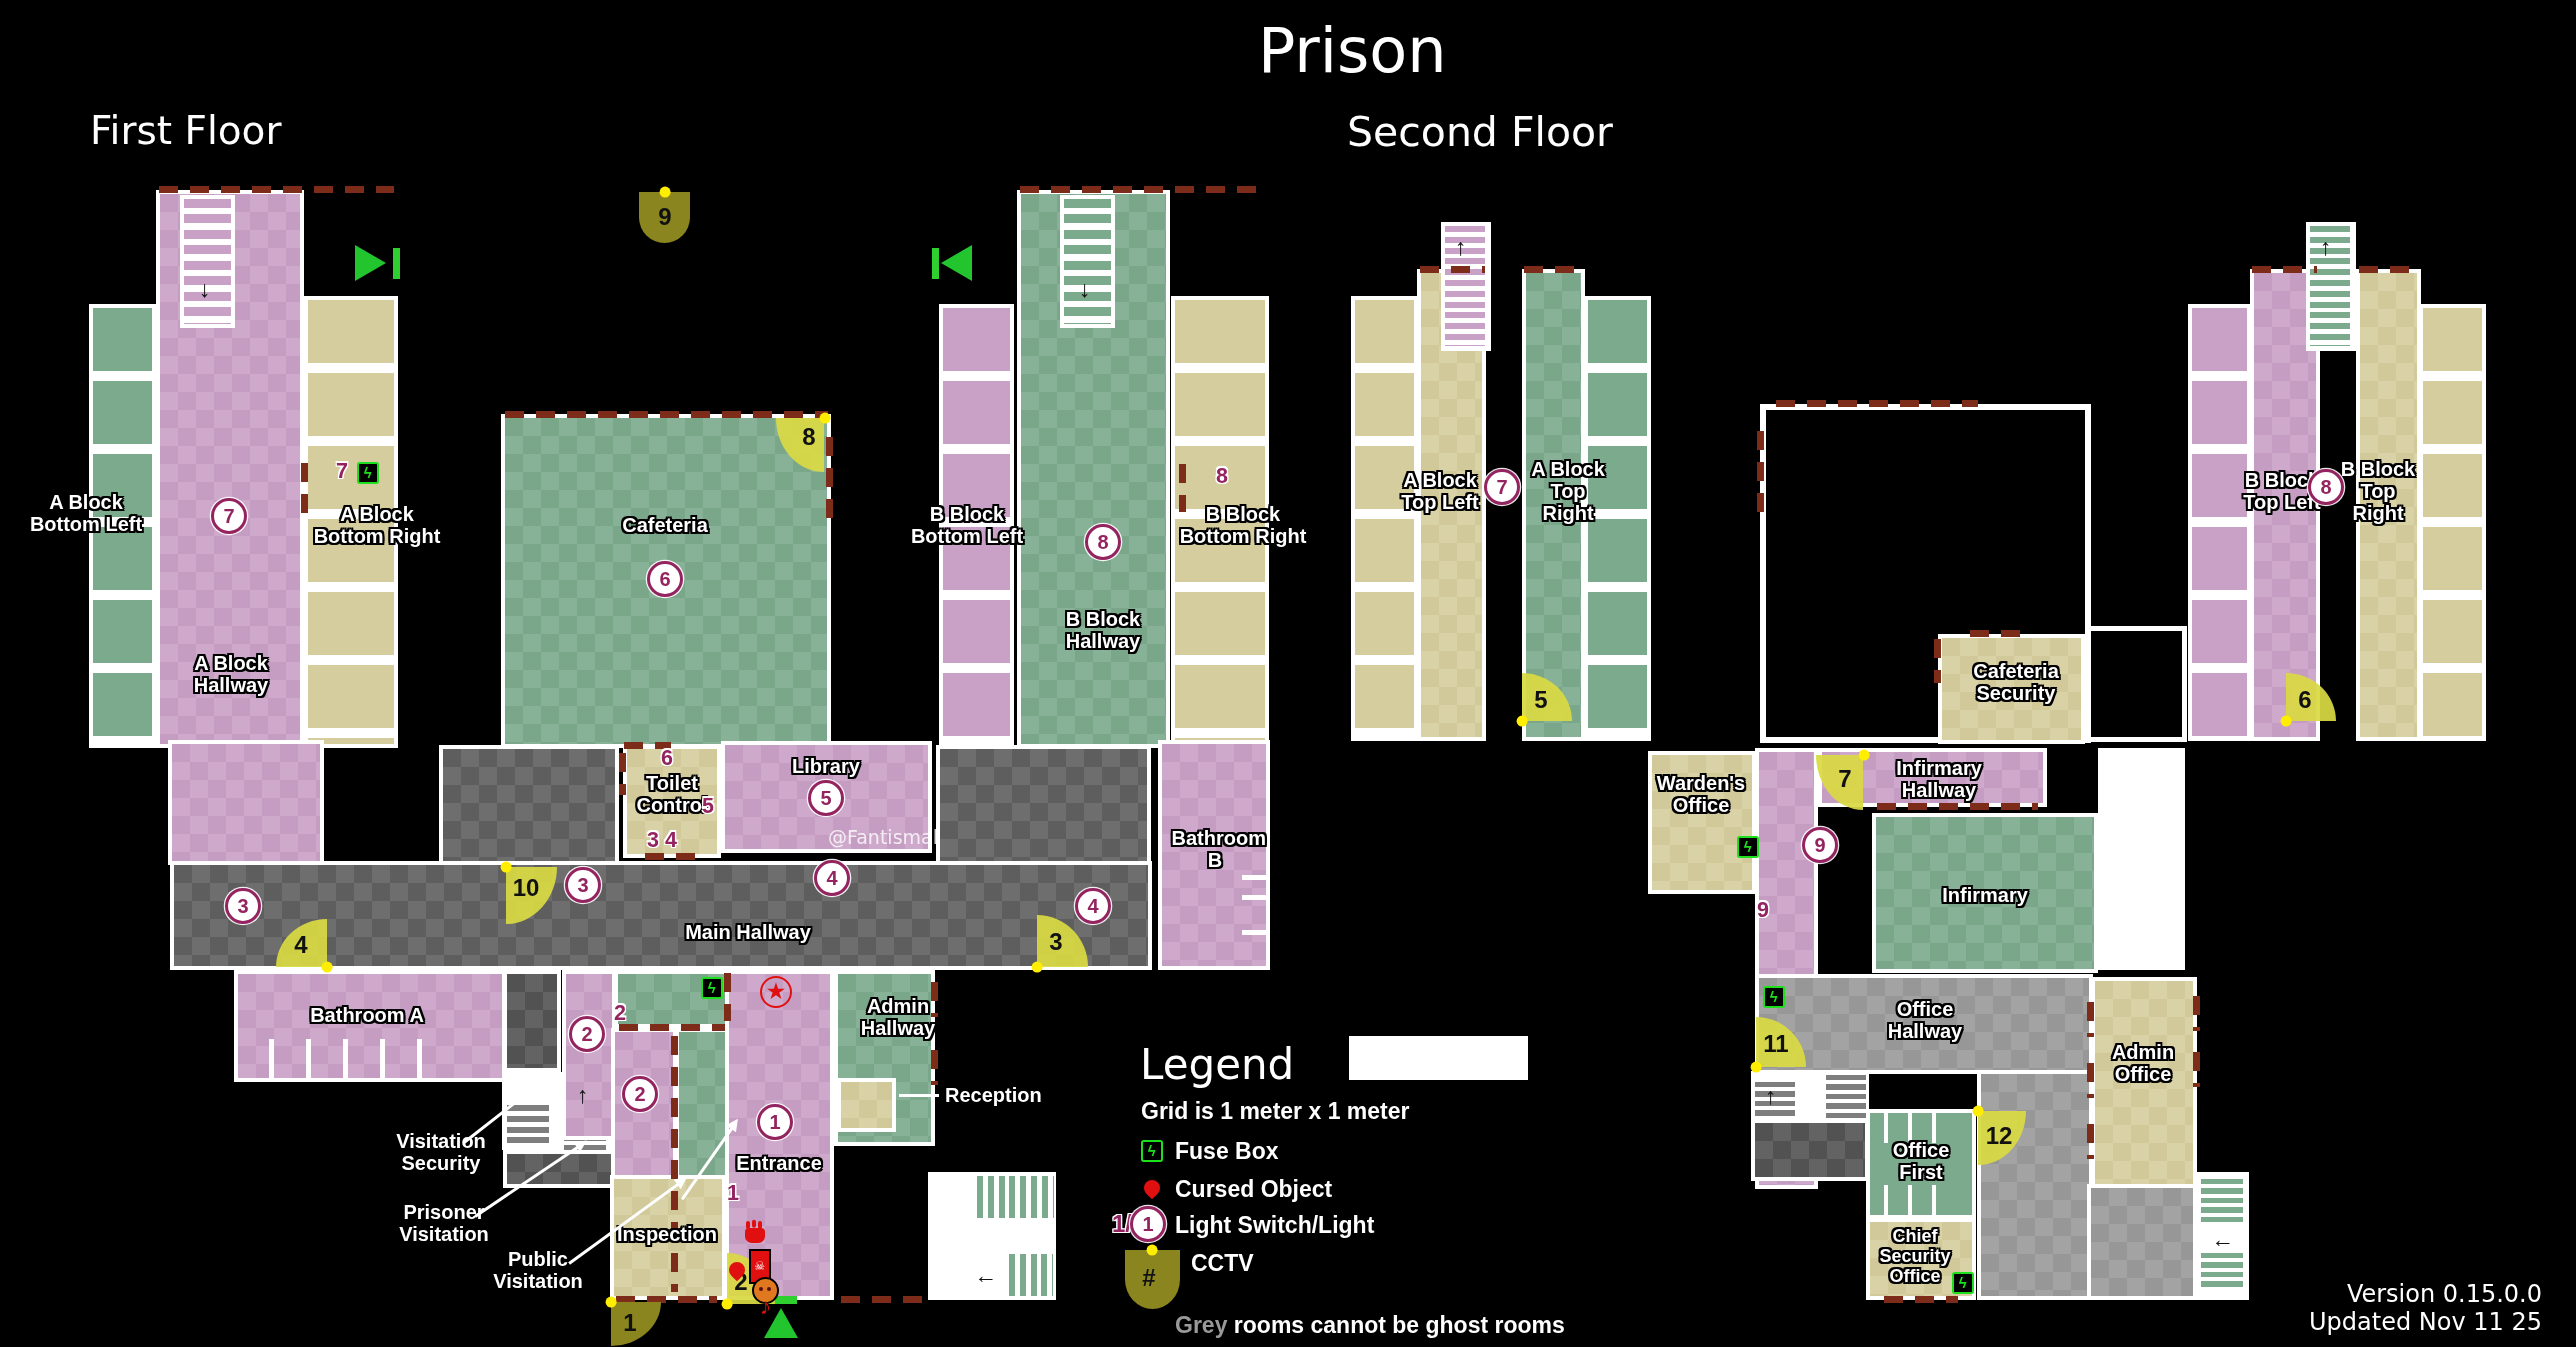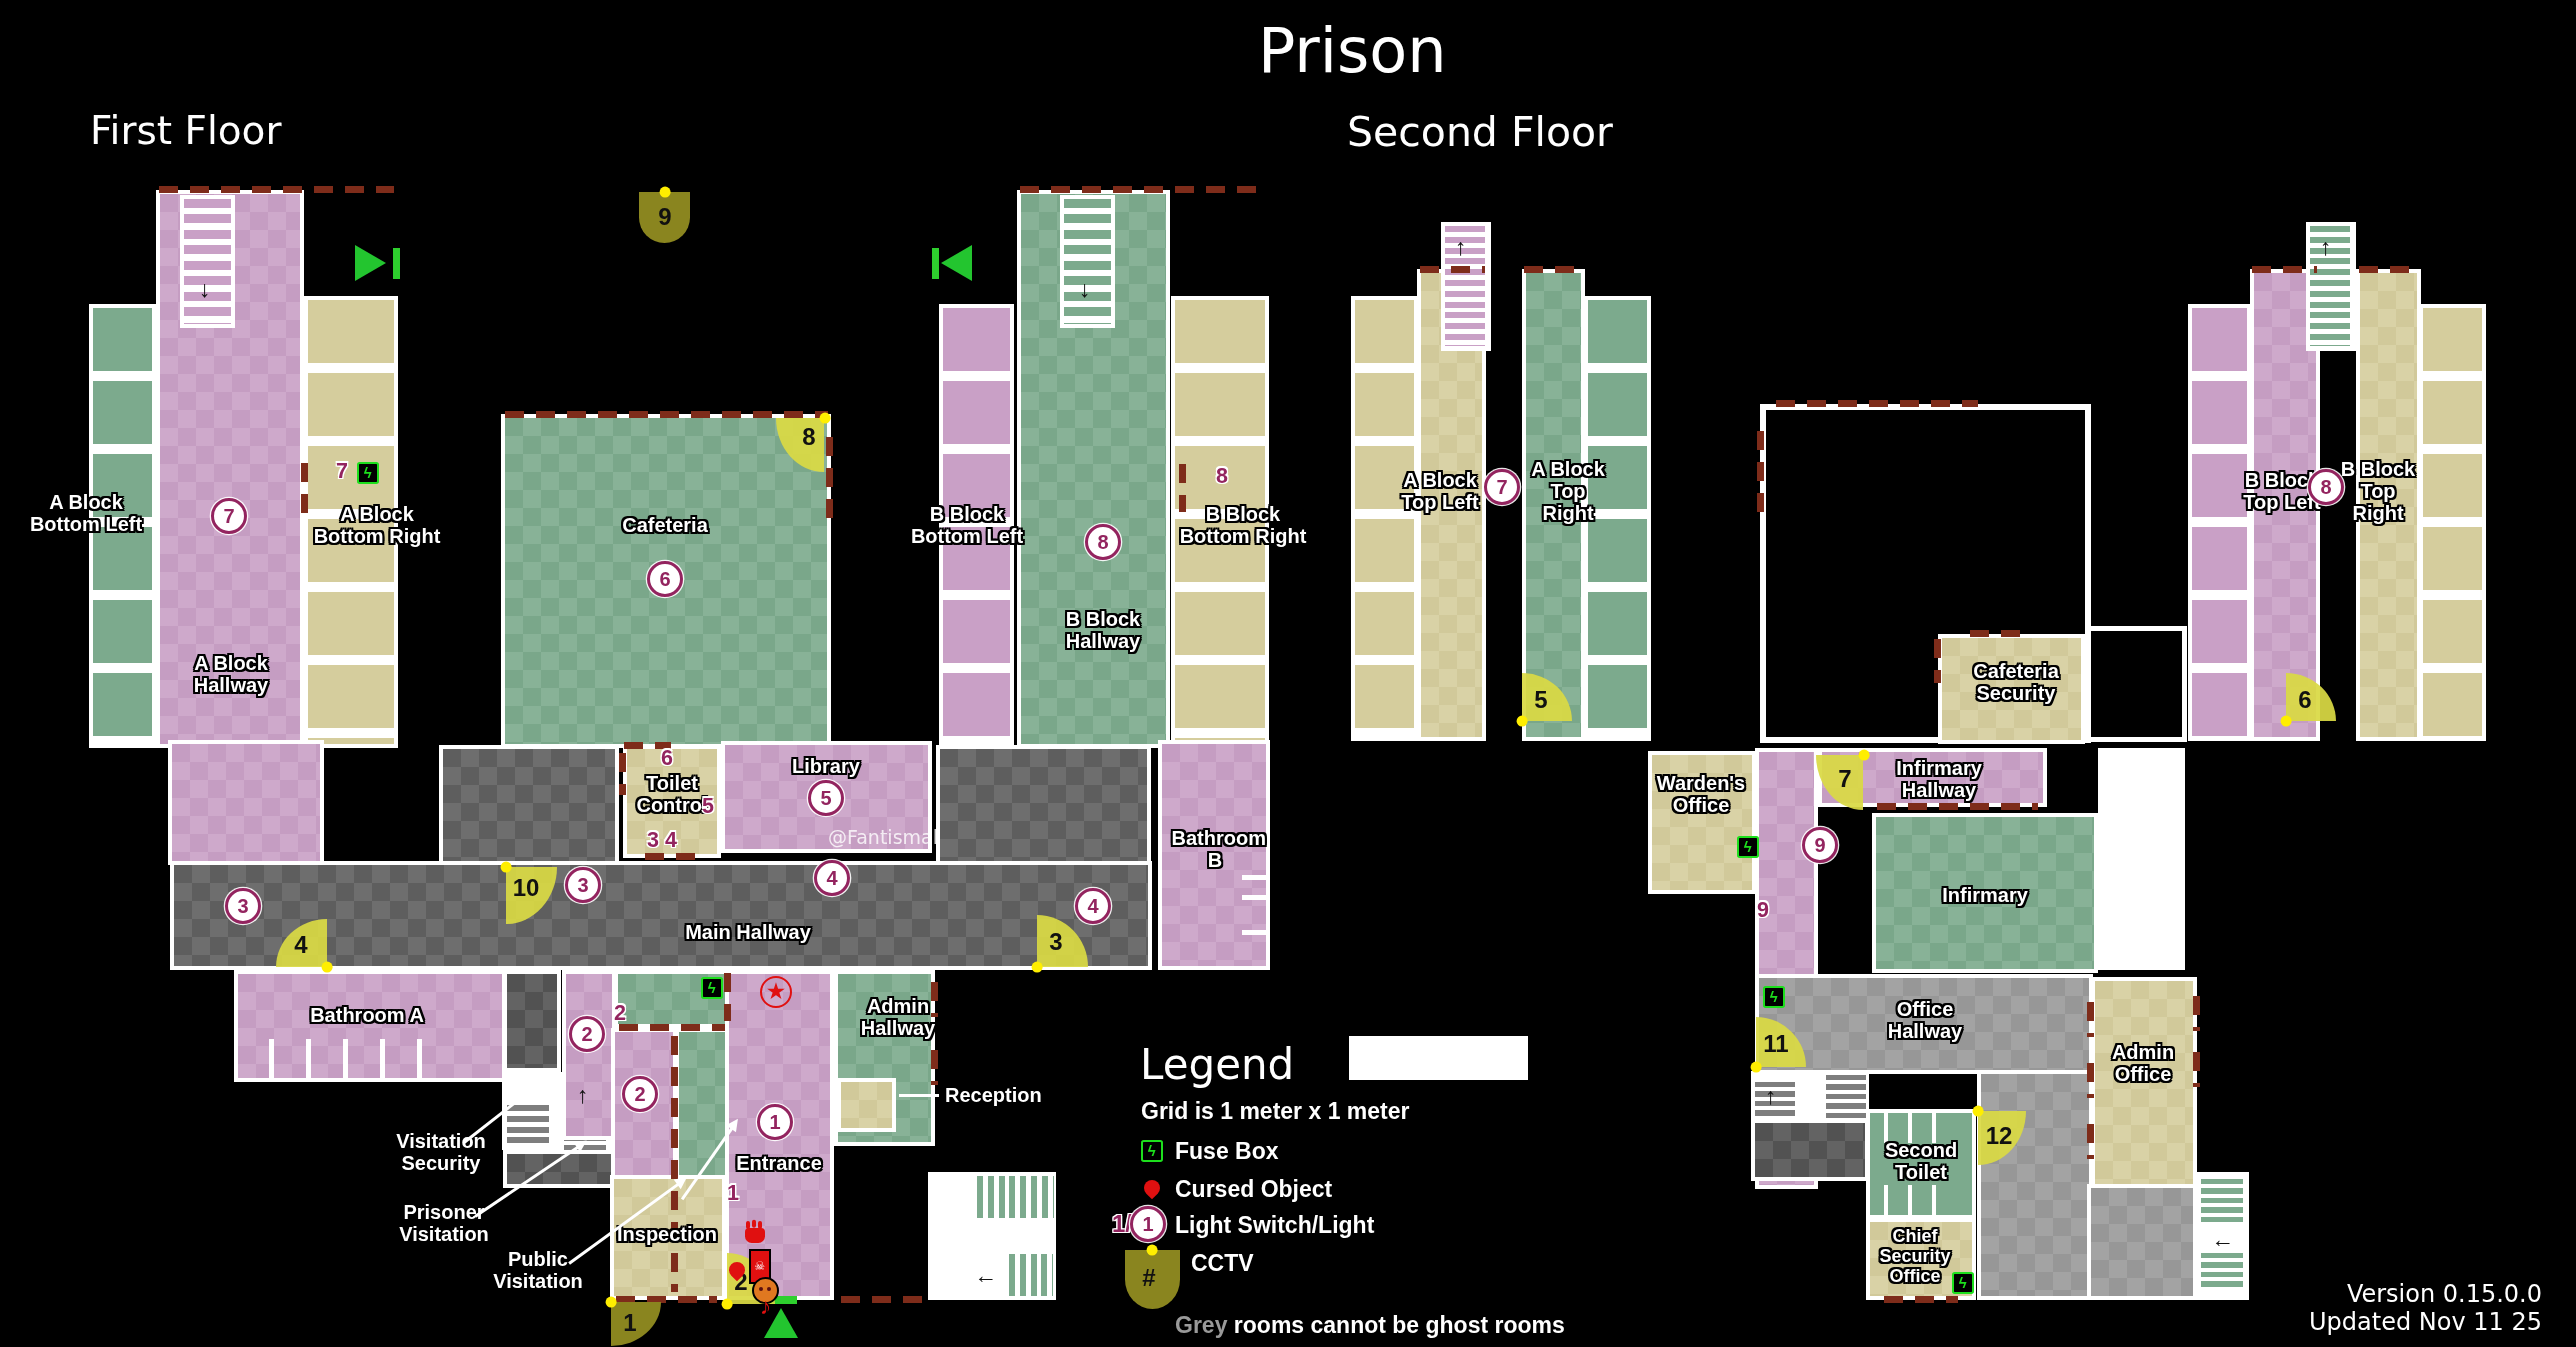--- a/index.html
+++ b/index.html
@@ -299,21 +299,21 @@
   <div class="camdot" style="left:1978px;top:1111px;"></div>
   <span class="camnum" style="left:1999px;top:1136px;">12</span>
 
   <div class="whiteblock abs" style="left:1751px;top:1071px;width:118px;height:52px;"></div>
   <div class="stairsv" style="left:1755px;top:1082px;width:40px;height:36px;background:repeating-linear-gradient(180deg,#7e7e7e 0 5.4px,#fff 5.4px 9.4px);"></div>
   <div class="stairsv" style="left:1826px;top:1075px;width:40px;height:43px;background:repeating-linear-gradient(180deg,#7e7e7e 0 5.4px,#fff 5.4px 9.4px);"></div>
   <span class="arrow" style="left:1765px;top:1083px;">↑</span>
   <div class="room dgray checker" style="left:1751px;top:1119px;width:118px;height:62px;"></div>
 
   <div class="room green" style="left:1866px;top:1109px;width:110px;height:110px;"></div>
-  <div class="rlabel outlined" style="left:1921px;top:1161px;width:81px;">Second Toilet</div>
+  <div class="rlabel outlined" style="left:1921px;top:1161px;width:81px;">Office First</div>
   <div class="stall" style="left:1884px;top:1113px;width:4px;height:30px;"></div>
   <div class="stall" style="left:1908px;top:1113px;width:4px;height:30px;"></div>
   <div class="stall" style="left:1932px;top:1113px;width:4px;height:30px;"></div>
   <div class="stall" style="left:1884px;top:1185px;width:4px;height:30px;"></div>
   <div class="stall" style="left:1908px;top:1185px;width:4px;height:30px;"></div>
   <div class="stall" style="left:1932px;top:1185px;width:4px;height:30px;"></div>
   <div class="room tan checker" style="left:1866px;top:1218px;width:110px;height:82px;"></div>
   <div class="rlabel outlined" style="left:1915px;top:1257px;width:87px;font-size:18px;">Chief Security Office</div>
   <div class="fuse" style="left:1952px;top:1272px;">ϟ</div>
   <div class="dashh" style="left:1884px;top:1296px;width:74px;"></div>

